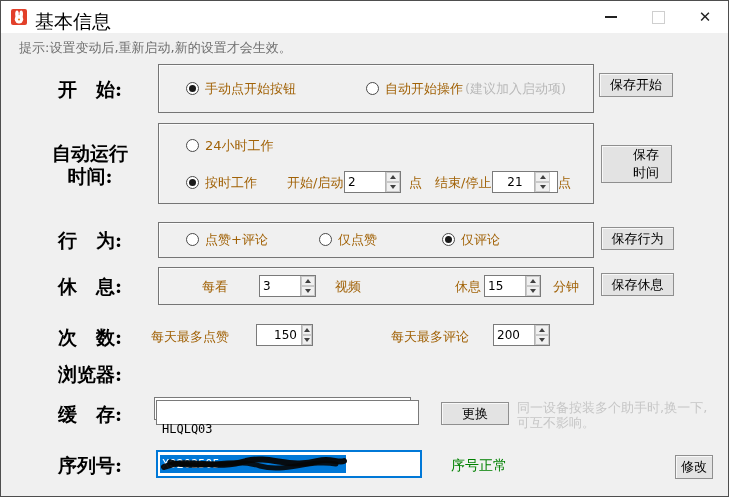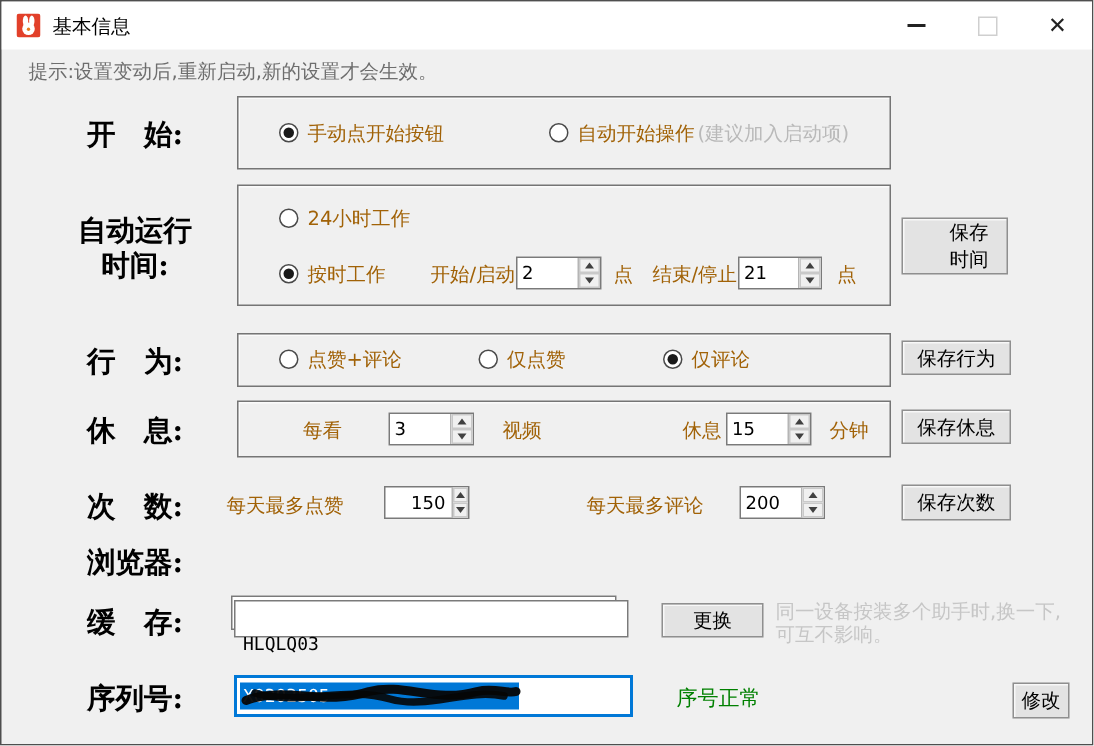--- a/index.html
+++ b/index.html
@@ -1,19 +1,19 @@
 <!DOCTYPE html>
 <html><head>
 <meta charset="utf-8">
 <style>
   html,body{margin:0;padding:0;}
   body{width:729px;height:497px;font-family:"DejaVu Sans","Liberation Sans",sans-serif;}
   #win{position:relative;width:729px;height:497px;box-sizing:border-box;border:1px solid #4e4e4e;background:#f0f0f0;overflow:hidden;}
   .titlebar{position:absolute;left:0;top:0;right:0;height:32px;background:#ffffff;}
-  .title-text{position:absolute;left:34px;top:8px;font-size:13px;color:#000;}
+  .title-text{position:absolute;left:34px;top:8px;font-size:19px;color:#000;}
   .cap-btn{position:absolute;top:0;width:40px;height:32px;display:flex;align-items:center;justify-content:center;cursor:default;}
   .min-glyph{display:block;width:12px;height:0;border-top:2px solid #222;}
   .max-glyph{display:block;width:11px;height:11px;border:1px solid #cfcfcf;}
   .close-glyph{font-size:15px;color:#222;line-height:1;}
   .hint{position:absolute;left:18px;top:38px;font-size:13px;color:#6e6e6e;}
   .biglabel{position:absolute;width:106px;text-align:center;font-weight:bold;font-size:19px;color:#000;font-family:"DejaVu Serif","Liberation Serif",serif;}
   .group{position:absolute;left:157px;width:434px;border:1px solid #757575;background:#f0f0f0;box-shadow:1px 1px 0 #fbfbfb inset;}
   .radio{position:absolute;width:13px;height:13px;border:1px solid #4a4a4a;border-radius:50%;background:#fff;box-sizing:border-box;}
   .radio.sel::after{content:"";position:absolute;left:2px;top:2px;right:2px;bottom:2px;background:#1a1a1a;border-radius:50%;}
   .ctext{position:absolute;font-size:13px;color:#a16207;white-space:nowrap;}
@@ -62,20 +62,21 @@
   <div class="hint">提示:设置变动后,重新启动,新的设置才会生效。</div>
 
   <div class="biglabel" style="left:36px;top:76px;">开　始:</div>
   <div class="group" style="top:63px;height:47px;">
     <span class="radio sel" style="left:27px;top:17px;"></span>
     <span class="ctext" style="left:46px;top:15px;">手动点开始按钮</span>
     <span class="radio" style="left:207px;top:17px;"></span>
     <span class="ctext" style="left:226px;top:15px;">自动开始操作</span>
     <span class="ctext gray" style="left:306px;top:15px;">(建议加入启动项)</span>
   </div>
+  <div class="btn" style="left:598px;top:72px;width:74px;height:24px;">保存开始</div>
 
   <div class="biglabel" style="left:36px;top:140px;">自动运行</div>
   <div class="biglabel" style="left:36px;top:163px;">时间:</div>
   <div class="group" style="top:122px;height:79px;">
     <span class="radio" style="left:27px;top:15px;"></span>
     <span class="ctext" style="left:46px;top:13px;">24小时工作</span>
     <span class="radio sel" style="left:27px;top:52px;"></span>
     <span class="ctext" style="left:46px;top:50px;">按时工作</span>
     <span class="ctext" style="left:128px;top:50px;">开始/启动</span>
     <div class="spin" style="left:185px;top:47px;width:57px;">
@@ -84,21 +85,21 @@
         <div class="cell">
             <span class="tri-up"></span>
           </div>
         <div class="cell">
             <span class="tri-dn"></span>
           </div>
       </div>
     </div>
     <span class="ctext" style="left:250px;top:50px;">点</span>
     <span class="ctext" style="left:276px;top:50px;">结束/停止</span>
-    <div class="spin" style="left:333px;top:47px;width:56px;">
+    <div class="spin" style="left:333px;top:47px;width:66px;text-align:center;">
       <div class="val">21</div>
       <div class="arrows">
         <div class="cell">
             <span class="tri-up"></span>
           </div>
         <div class="cell">
             <span class="tri-dn"></span>
           </div>
       </div>
     </div>
@@ -166,21 +167,20 @@
     <div class="val">200</div>
     <div class="arrows">
       <div class="cell">
           <span class="tri-up"></span>
         </div>
       <div class="cell">
           <span class="tri-dn"></span>
         </div>
     </div>
   </div>
-  <div class="btn" style="left:600px;top:322px;width:73px;height:24px;">保存次数</div>
 
   <div class="biglabel" style="left:36px;top:361px;">浏览器:</div>
   <div class="select" style="left:153px;top:360px;width:257px;height:23px;">
     <span class="sel-hl">Edge109版</span>
     <span class="chev"></span>
   </div>
 
   <div class="biglabel" style="left:36px;top:401px;">缓　存:</div>
   <div class="field" style="left:155px;top:399px;width:263px;height:25px;">HLQLQ03</div>
   <div class="btn" style="left:440px;top:401px;width:68px;height:23px;">更换</div>

